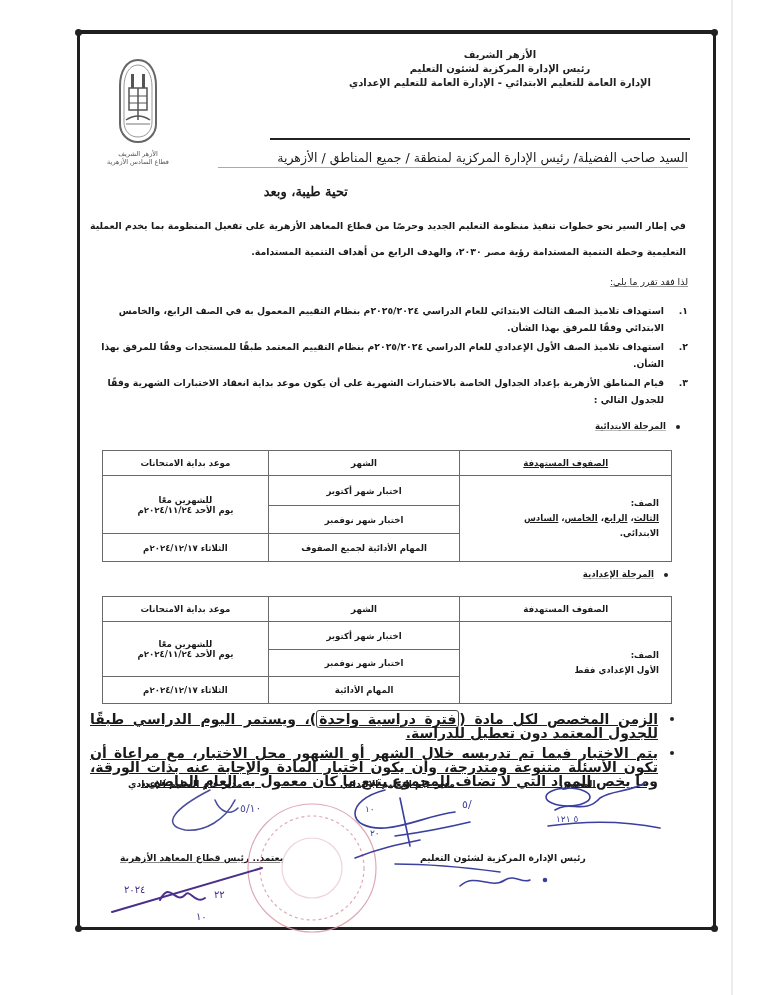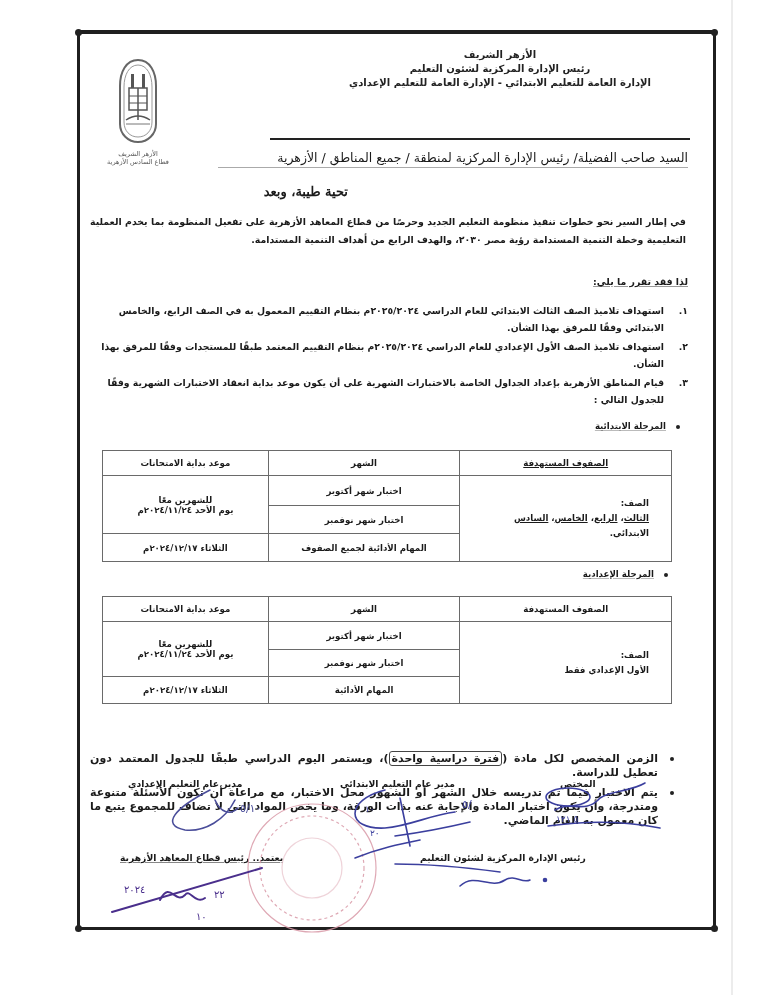--- a/index.html
+++ b/index.html
@@ -24,42 +24,42 @@
             line-height: 14px; font-weight: bold; color: #222; }
   .header .l4 { font-size: 10px; }
   .hrule { position: absolute; left: 270px; top: 138px; width: 420px; height: 2px; background: #222; }
 
   .salutation { position: absolute; right: 80px; top: 150px; width: 470px; font-size: 12.5px; font-weight: normal;
                 text-align: right; border-bottom: 1.5px solid #aaa; padding-bottom: 2px; }
   .greeting { position: absolute; right: 420px; top: 184px; font-size: 13px; font-weight: bold;
               font-family: "DejaVu Serif", "Liberation Serif", serif; }
 
   .para { position: absolute; left: 90px; top: 213px; width: 596px; font-size: 9.4px; font-weight: bold;
-          line-height: 18px; text-align: justify; text-align-last: right; }
-
-  .decided { position: absolute; right: 80px; top: 276px; font-size: 9.4px; font-weight: bold;
+          line-height: 26px; text-align: justify; text-align-last: right; }
+
+  .decided { position: absolute; right: 80px; top: 276px; font-size: 9.4px; font-weight: normal;
              text-decoration: underline; text-decoration-color: #999; }
 
   .list { position: absolute; left: 88px; top: 302px; width: 600px; font-size: 9.3px; font-weight: bold; line-height: 17px; }
   .list .item { position: relative; padding-right: 24px; margin-bottom: 2px; }
   .list .num { position: absolute; right: 0; top: 0; }
 
   .stage { position: absolute; font-size: 8.6px; font-weight: bold; }
   .stage .dot { display: inline-block; width: 4px; height: 4px; background: #222; border-radius: 50%;
                 margin-left: 10px; vertical-align: middle; }
   .stage .txt { text-decoration: underline; text-decoration-color: #bbb; }
 
   table.sched { position: absolute; border-collapse: collapse; font-size: 8.6px; font-weight: bold;
                 direction: rtl; }
   table.sched td, table.sched th { border: 1.3px solid #6a6a6a; text-align: center; padding: 0 4px; }
   table.sched th { font-weight: bold; height: 24px; }
-  table.sched td.grades { text-align: right; padding-right: 22px; line-height: 15px; }
+  table.sched td.grades { text-align: right; padding-right: 12px; line-height: 15px; }
   .ul { text-decoration: underline; text-align: center; }
 
-  .notes { position: absolute; left: 90px; top: 752px; width: 590px; font-size: 11px; font-weight: bold; line-height: 14px; }
+  .notes { position: absolute; left: 90px; top: 712px; width: 590px; font-size: 14px; font-weight: bold; line-height: 14px; text-decoration: underline; }
   .notes .note { position: relative; padding-right: 22px; margin-bottom: 6px; text-align: justify; text-align-last: right; }
   .notes .note .dot { position: absolute; right: 6px; top: 5px; width: 4px; height: 4px; background: #222; border-radius: 50%; }
   .boxed { border: 1px solid #444; border-radius: 3px; padding: 0 2px; }
 
   .sig-label { position: absolute; font-size: 9.2px; font-weight: bold; white-space: nowrap; }
   .sig-label.u { text-decoration: underline; text-decoration-color: #888; }
 
   svg.overlay { position: absolute; left: 0; top: 0; width: 768px; height: 995px; pointer-events: none; }
 </style>
 </head>

